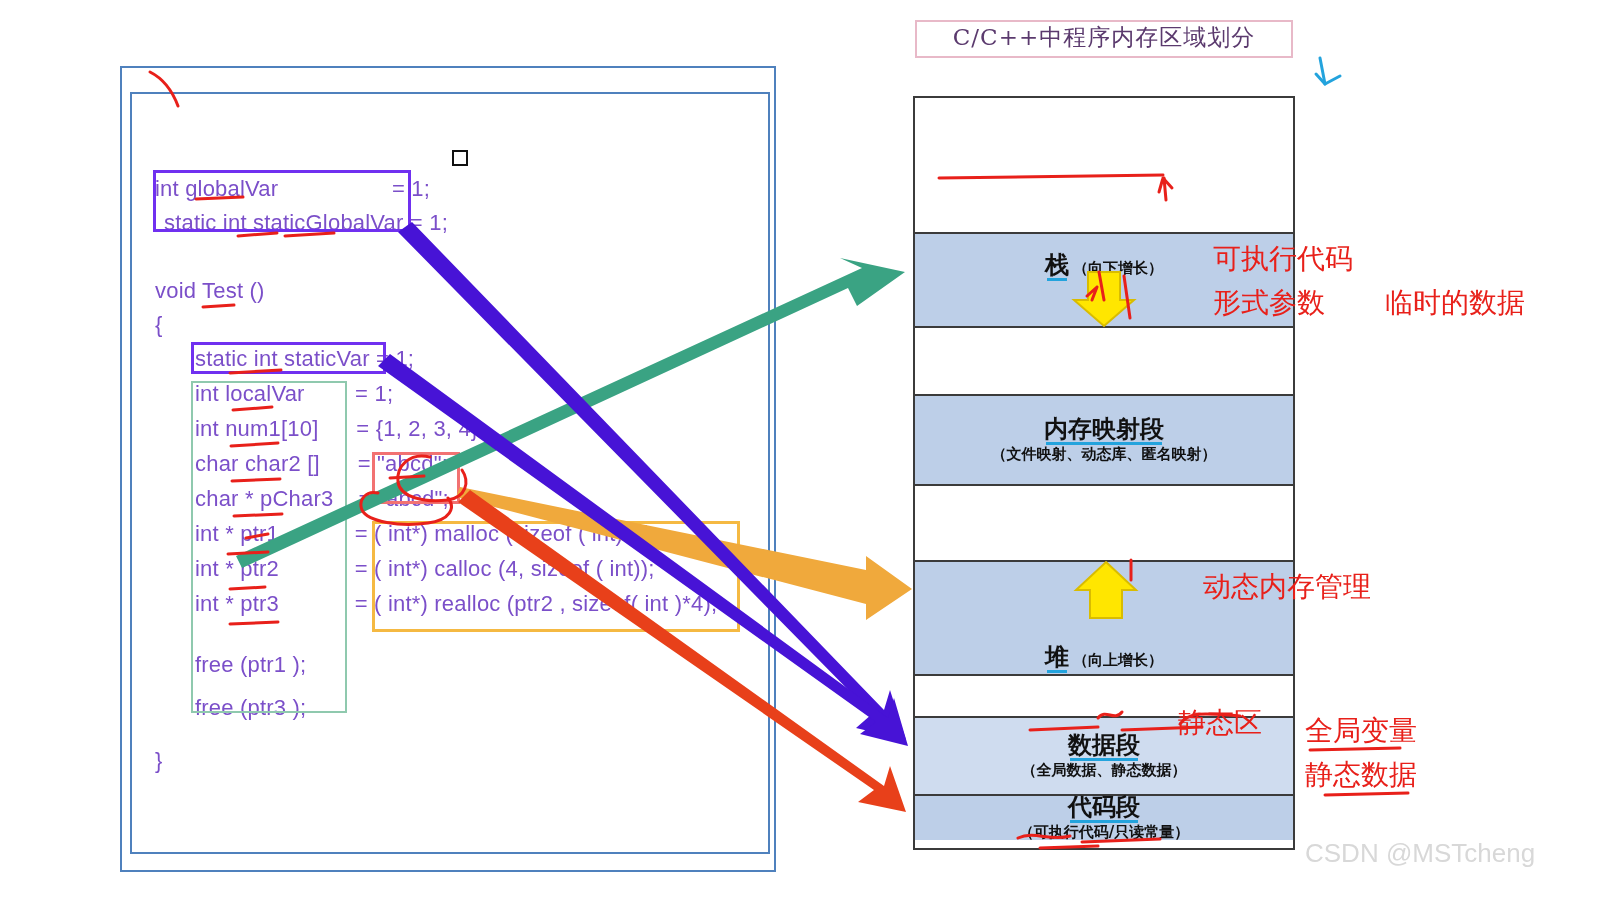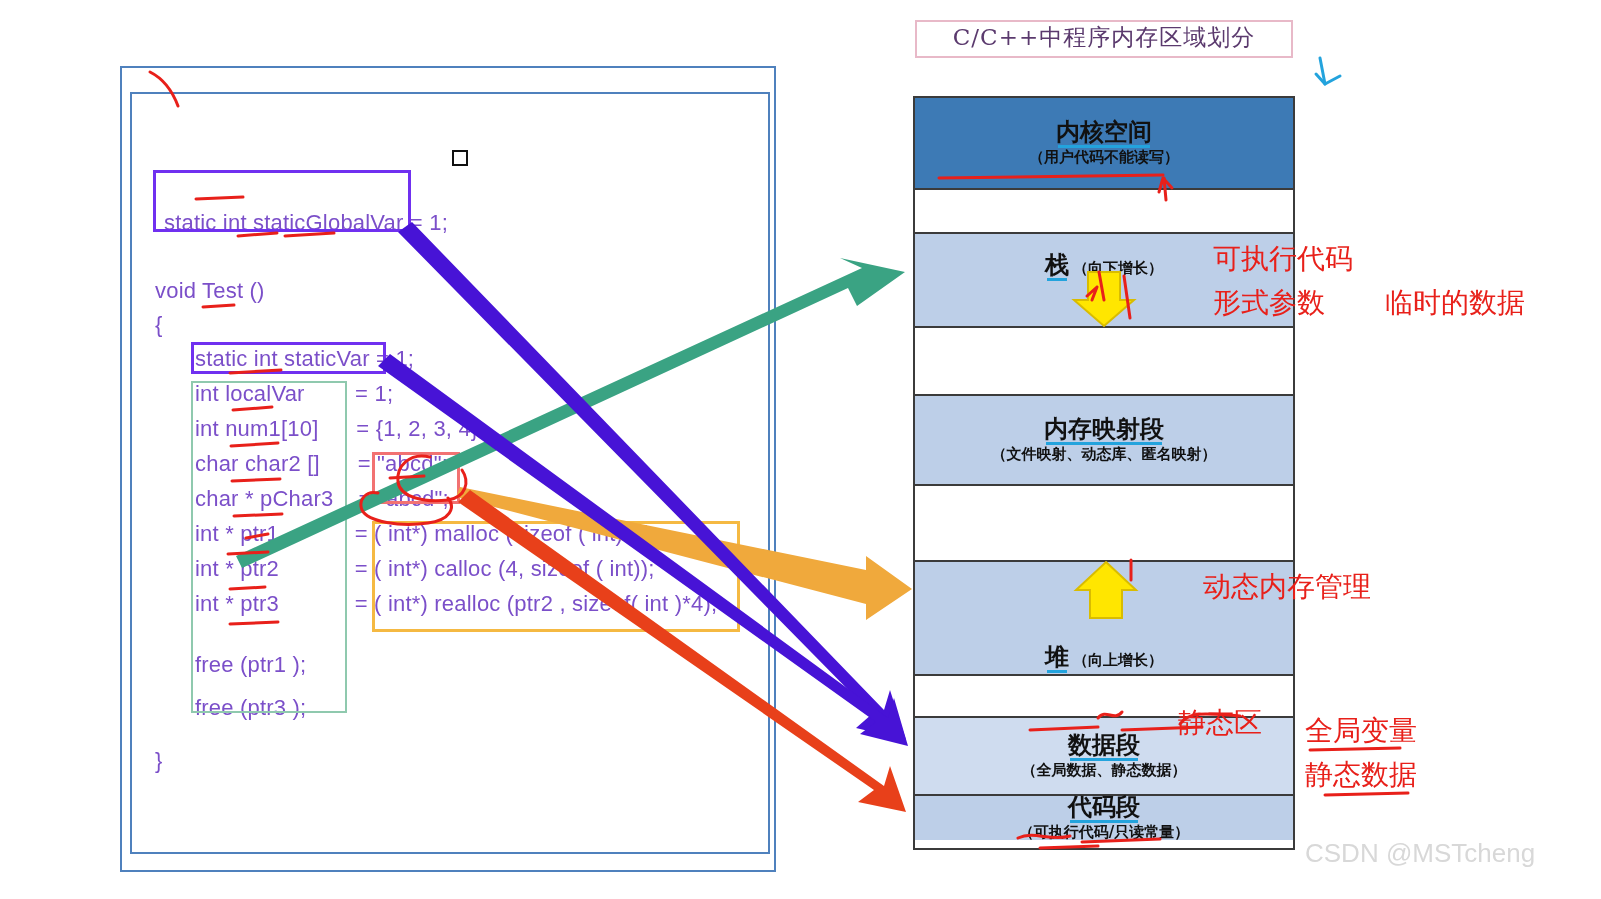--- a/index.html
+++ b/index.html
@@ -69,20 +69,21 @@
   svg.ovl{position:absolute;left:0;top:0;width:1601px;height:899px;
      pointer-events:none;}
 </style>
 </head>
 <body>
 
 <div class="abs" id="outer-frame"></div>
 <div class="abs" id="inner-frame"></div>
 
 <div class="abs" id="code-area">
+  <div class="cl" style="left:0px;top:8px;">int globalVar                  = 1;</div>
   <div class="cl" style="left:9px;top:42px;">static int staticGlobalVar = 1;</div>
   <div class="cl" style="left:0px;top:110px;">void Test ()</div>
   <div class="cl" style="left:0px;top:144px;">{</div>
   <div class="cl" style="left:40px;top:178px;">static int staticVar = 1;</div>
   <div class="cl" style="left:40px;top:213px;">int localVar        = 1;</div>
   <div class="cl" style="left:40px;top:248px;">int num1[10]      = {1, 2, 3, 4};</div>
   <div class="cl" style="left:40px;top:283px;">char char2 []      = "abcd";</div>
   <div class="cl" style="left:40px;top:318px;">char * pChar3    = "abcd";</div>
   <div class="cl" style="left:40px;top:353px;">int * ptr1            = ( int*) malloc (sizeof ( int)*4);</div>
   <div class="cl" style="left:40px;top:388px;">int * ptr2            = ( int*) calloc (4, sizeof ( int));</div>
@@ -97,24 +98,20 @@
 <div class="abs" id="box-local"></div>
 <div class="abs" id="box-str"></div>
 <div class="abs" id="box-alloc"></div>
 <div class="abs" id="small-square"></div>
 
 <div class="abs" id="doc-title">
   <span>C/C++中程序内存区域划分</span>
 </div>
 
 <div class="abs" id="mem-col">
-  <div class="mem-block" style="top:0px;height:92px;background:#3d7ab5;">
-    <div class="mb-title"><span>内核空间</span><span class="ul"></span></div>
-    <div class="mb-sub">（用户代码不能读写）</div>
-  </div>
 
   <div class="mem-block" style="top:92px;height:44px;background:#ffffff;"></div>
 
   <div class="mem-block" style="top:136px;height:94px;background:#bdcfe8;">
     <div class="mb-row">
       <div class="mb-title"><span>栈</span><span class="ul"></span></div>
       <div class="mb-small">（向下增长）</div>
     </div>
     <div style="height:30px"></div>
   </div>

